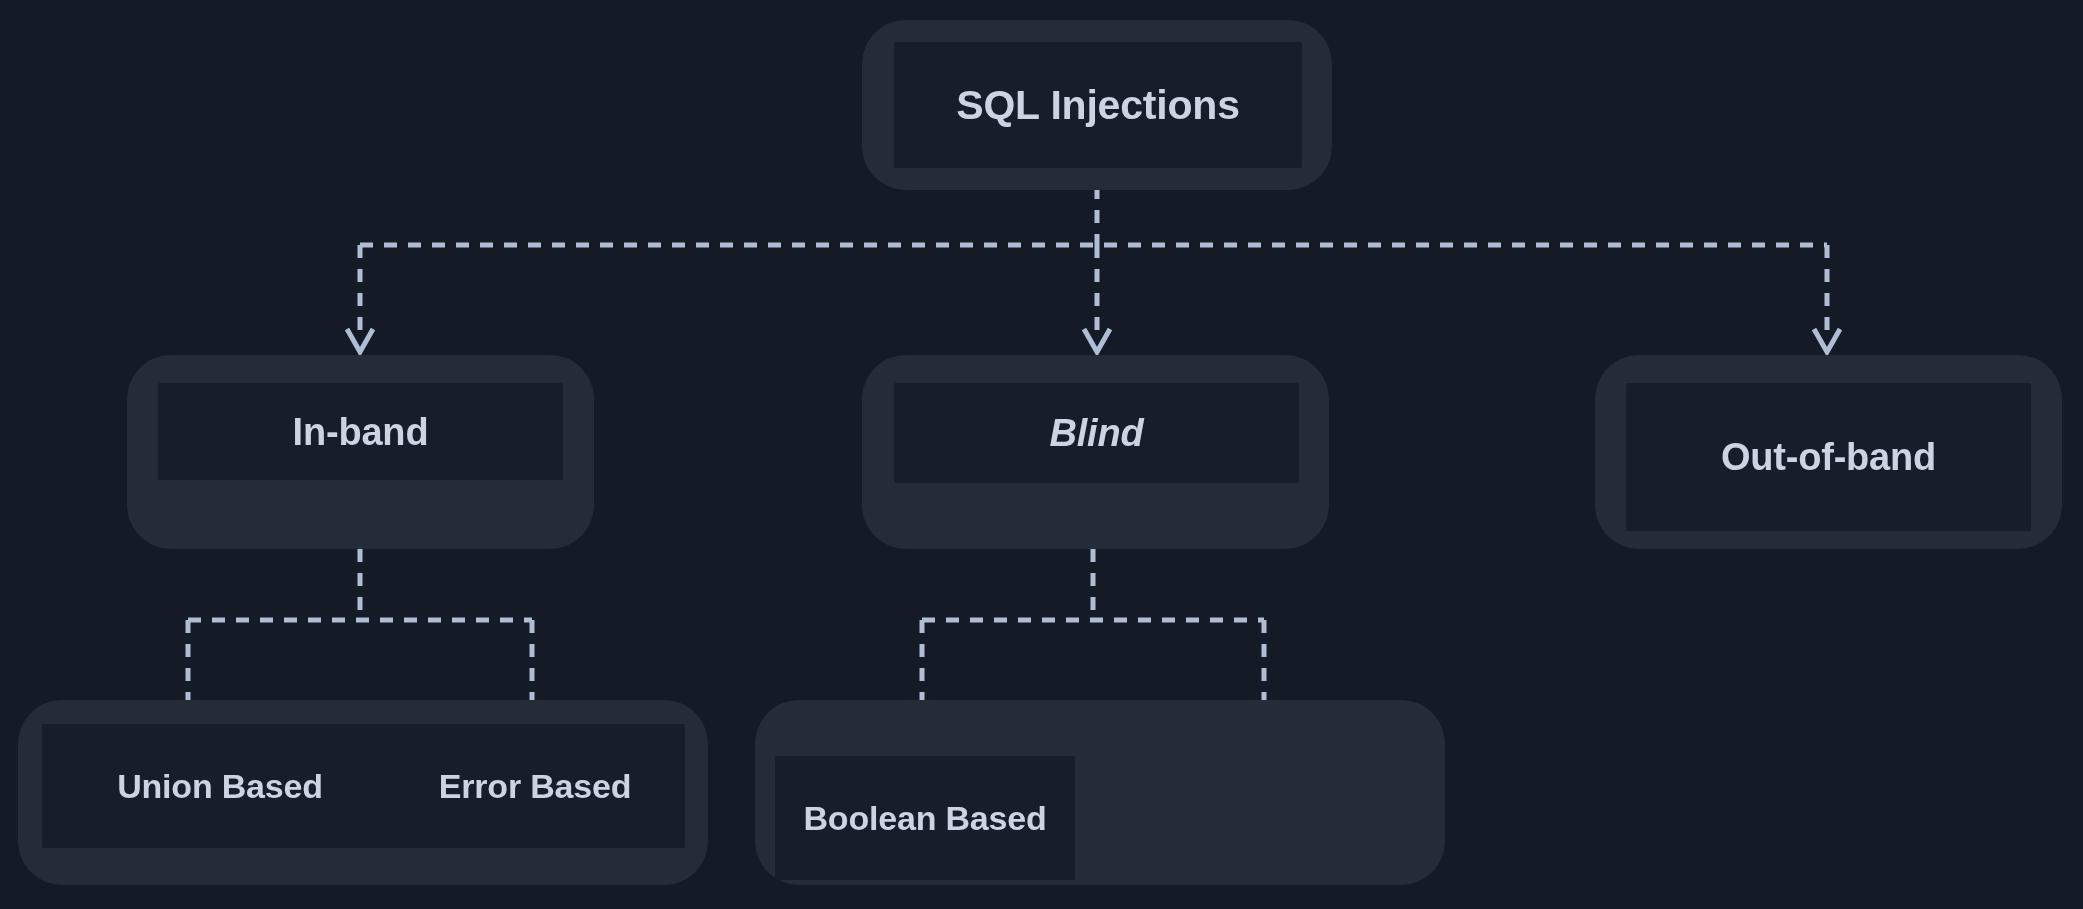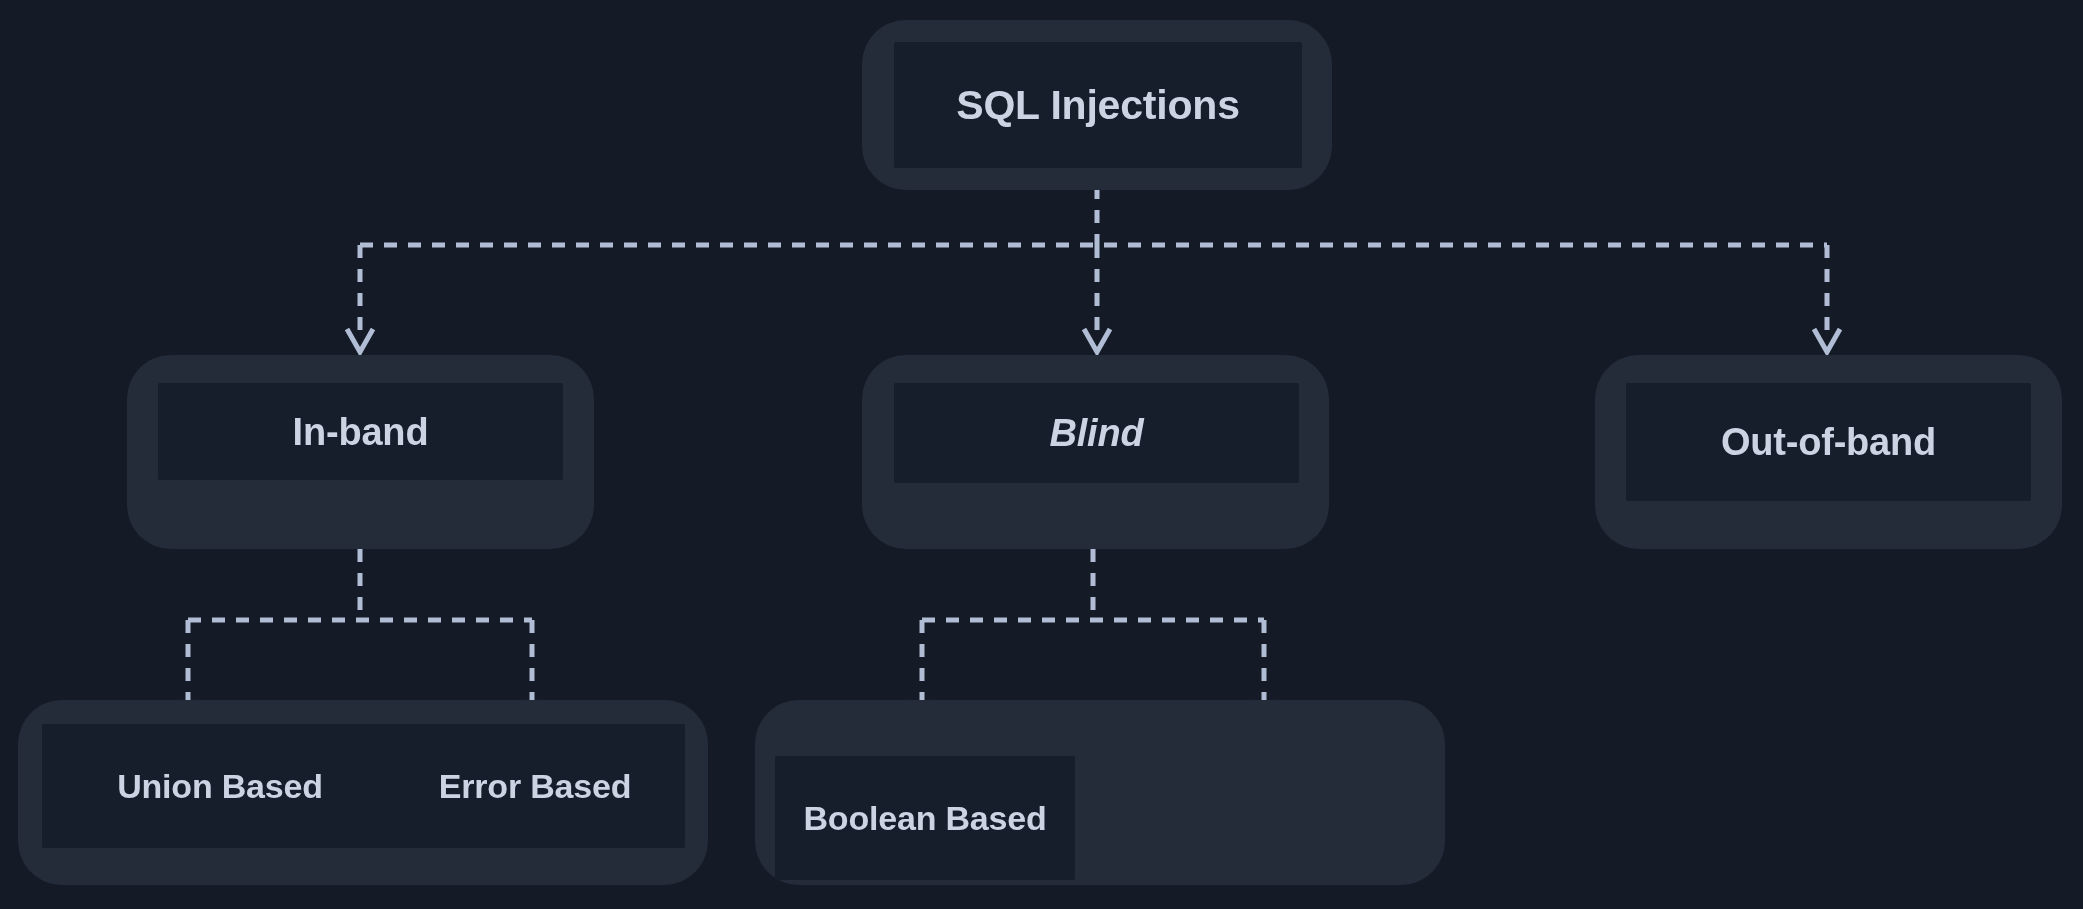--- a/index.html
+++ b/index.html
@@ -108,21 +108,21 @@
   <div class="node lvl2" style="left:158px; top:383px; width:405px; height:97px;">
     <span class="node-label">In-band</span>
   </div>
 
   <div class="cluster" style="left:862px; top:355px; width:467px; height:194px;"></div>
   <div class="node lvl2" style="left:894px; top:383px; width:405px; height:100px;font-style:italic;">
     <span class="node-label">Blind</span>
   </div>
 
   <div class="cluster" style="left:1595px; top:355px; width:467px; height:194px;"></div>
-  <div class="node lvl2" style="left:1626px; top:383px; width:405px; height:118px;">
+  <div class="node lvl2" style="left:1626px; top:383px; width:405px; height:148px;">
     <span class="node-label">Out-of-band</span>
   </div>
 
   <div class="cluster" style="left:18px; top:700px; width:690px; height:185px;"></div>
   <div class="node lvl3" style="left:42px; top:724px; width:356px; height:124px;">
     <span class="node-label">Union Based</span>
   </div>
   <div class="node lvl3" style="left:385px; top:724px; width:300px; height:124px;">
     <span class="node-label">Error Based</span>
   </div>

